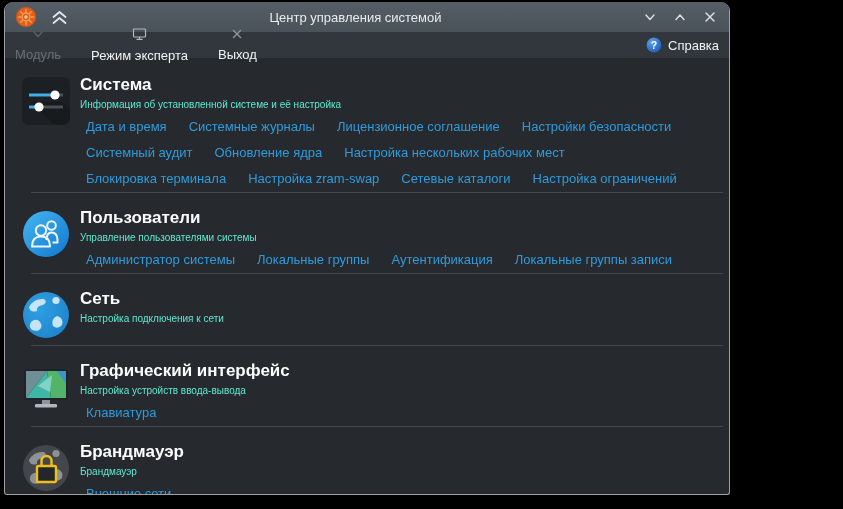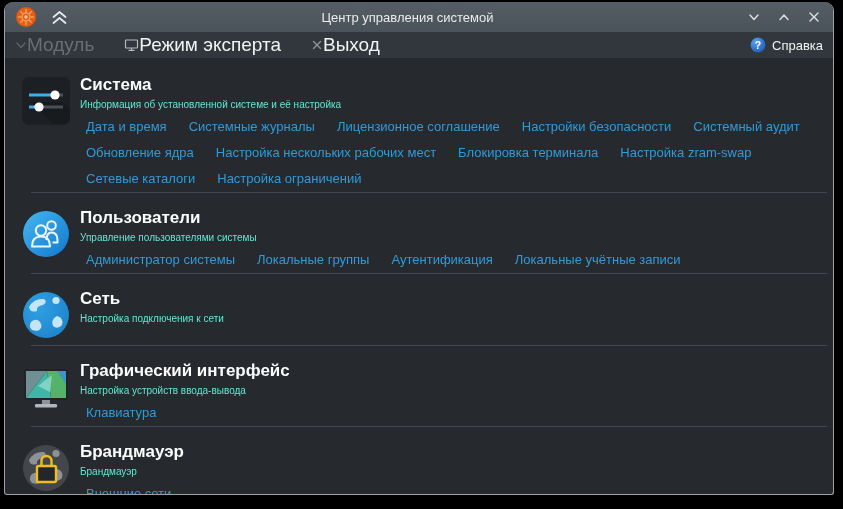--- a/index.html
+++ b/index.html
@@ -4,21 +4,21 @@
 <style>
   html,body{margin:0;padding:0;}
   body{
     width:843px;height:509px;
     background:#000;
     font-family:"Liberation Sans", sans-serif;
     position:relative;
     overflow:hidden;
   }
   .window{
-    position:absolute;left:4px;top:2px;width:830px;height:493px;
+    position:absolute;left:4px;top:2px;width:726px;height:493px;
     background:#26292d;
     border:1px solid #9fa2a5;
     border-top:none;
     border-radius:9px 9px 3px 3px;
     overflow:hidden;
     box-sizing:border-box;
   }
   
   .titlebar{
     height:30px;
@@ -39,23 +39,24 @@
   
   .menubar{
     height:26px;
     background:#31373c;
     display:flex;align-items:center;
     padding:0 10px;
     box-sizing:border-box;
     gap:30px;
   }
   .menu-item{
-    display:flex;align-items:center;
-    color:#f1f3f4;font-size:19px;white-space:nowrap;
+    display:flex;align-items:center;gap:7px;
+    color:#f1f3f4;font-size:13px;white-space:nowrap;
     cursor:default;
+    flex-direction:column;
   }
   .menu-item.disabled{color:#696e73;}
   .menu-help{margin-left:auto;display:flex;align-items:center;gap:6px;color:#f1f3f4;font-size:13px;}
   
   .content{padding:2px 0 0 0;}
   .section{
     display:flex;
     padding:6px 12px 6px 16px;
     position:relative;
     margin-top:8px;
@@ -219,21 +220,21 @@
           </g>
         </svg>
       </span>
       <div class="sec-body">
         <div class="sec-title">Пользователи</div>
         <div class="sec-sub">Управление пользователями системы</div>
         <div class="links">
           <a>Администратор системы</a>
           <a>Локальные группы</a>
           <a>Аутентификация</a>
-          <a>Локальные учётные записи</a>
+          <a>Локальные группы записи</a>
         </div>
       </div>
     </div>
 
     <div class="section">
       <span class="sec-icon">
         <svg viewBox="0 0 50 50">
           <defs>
             <radialGradient id="ng" cx="0.35" cy="0.35" r="0.9">
               <stop offset="0" stop-color="#2f9fe4"></stop>

